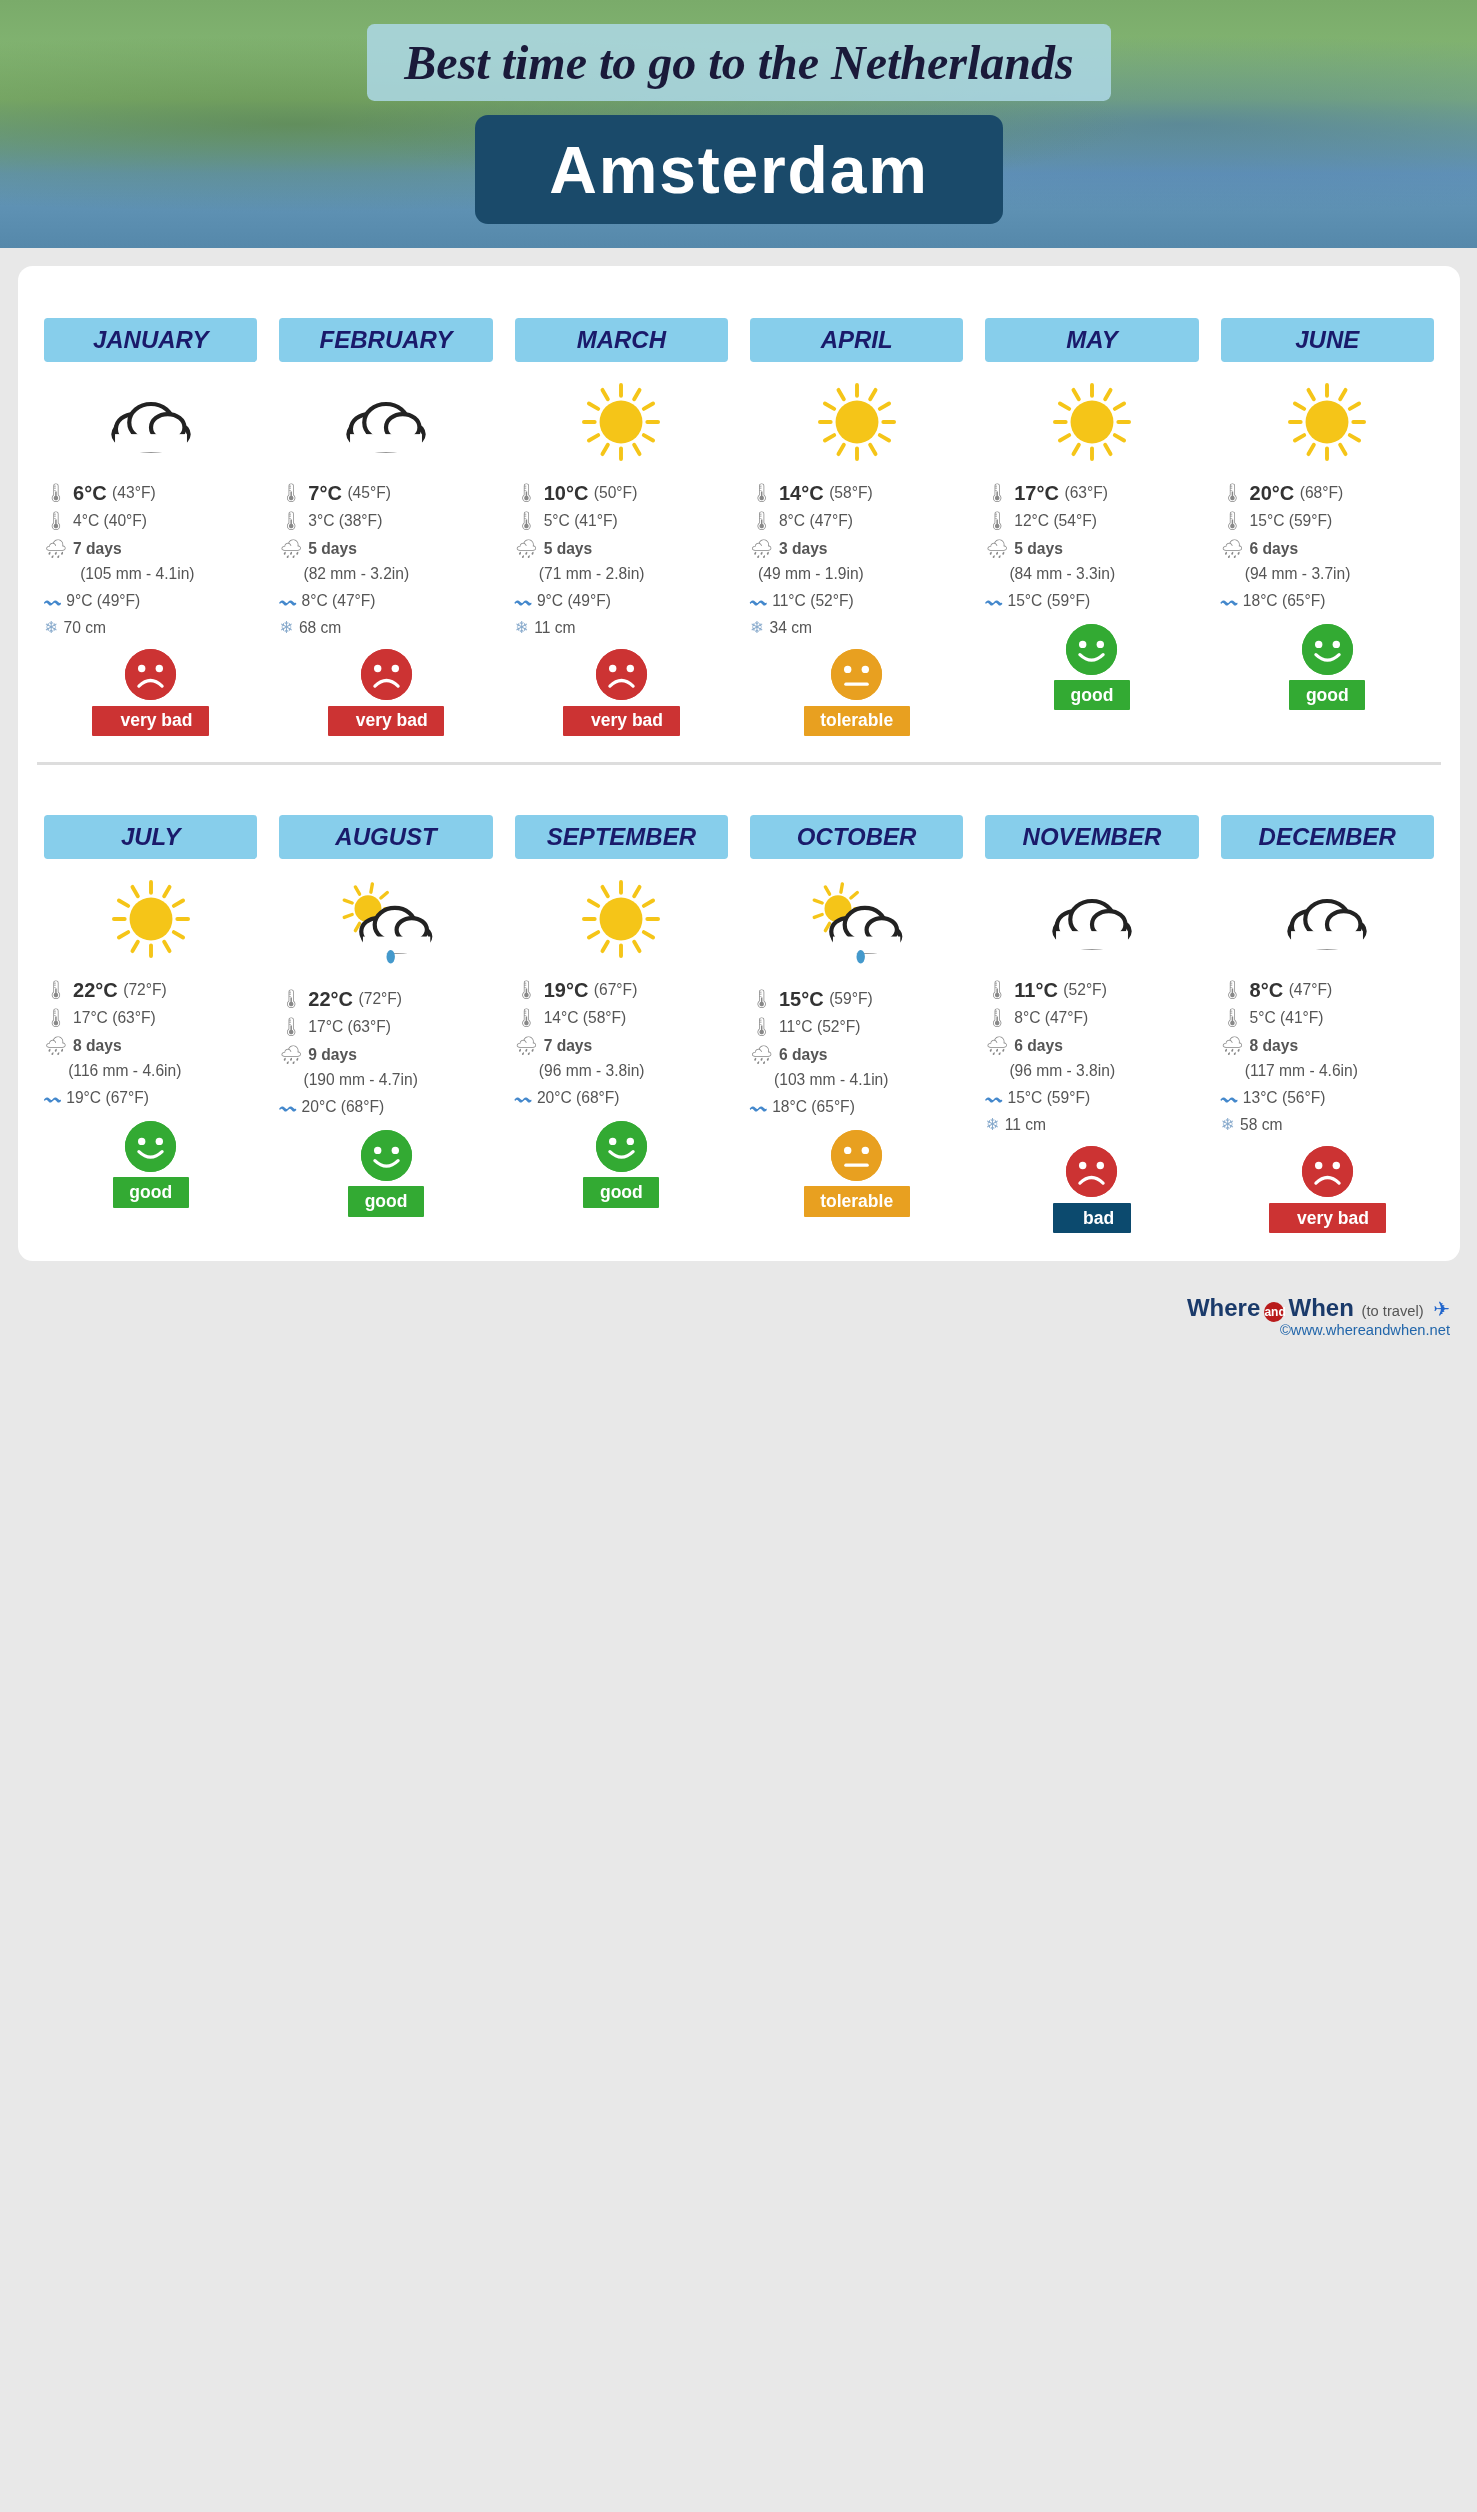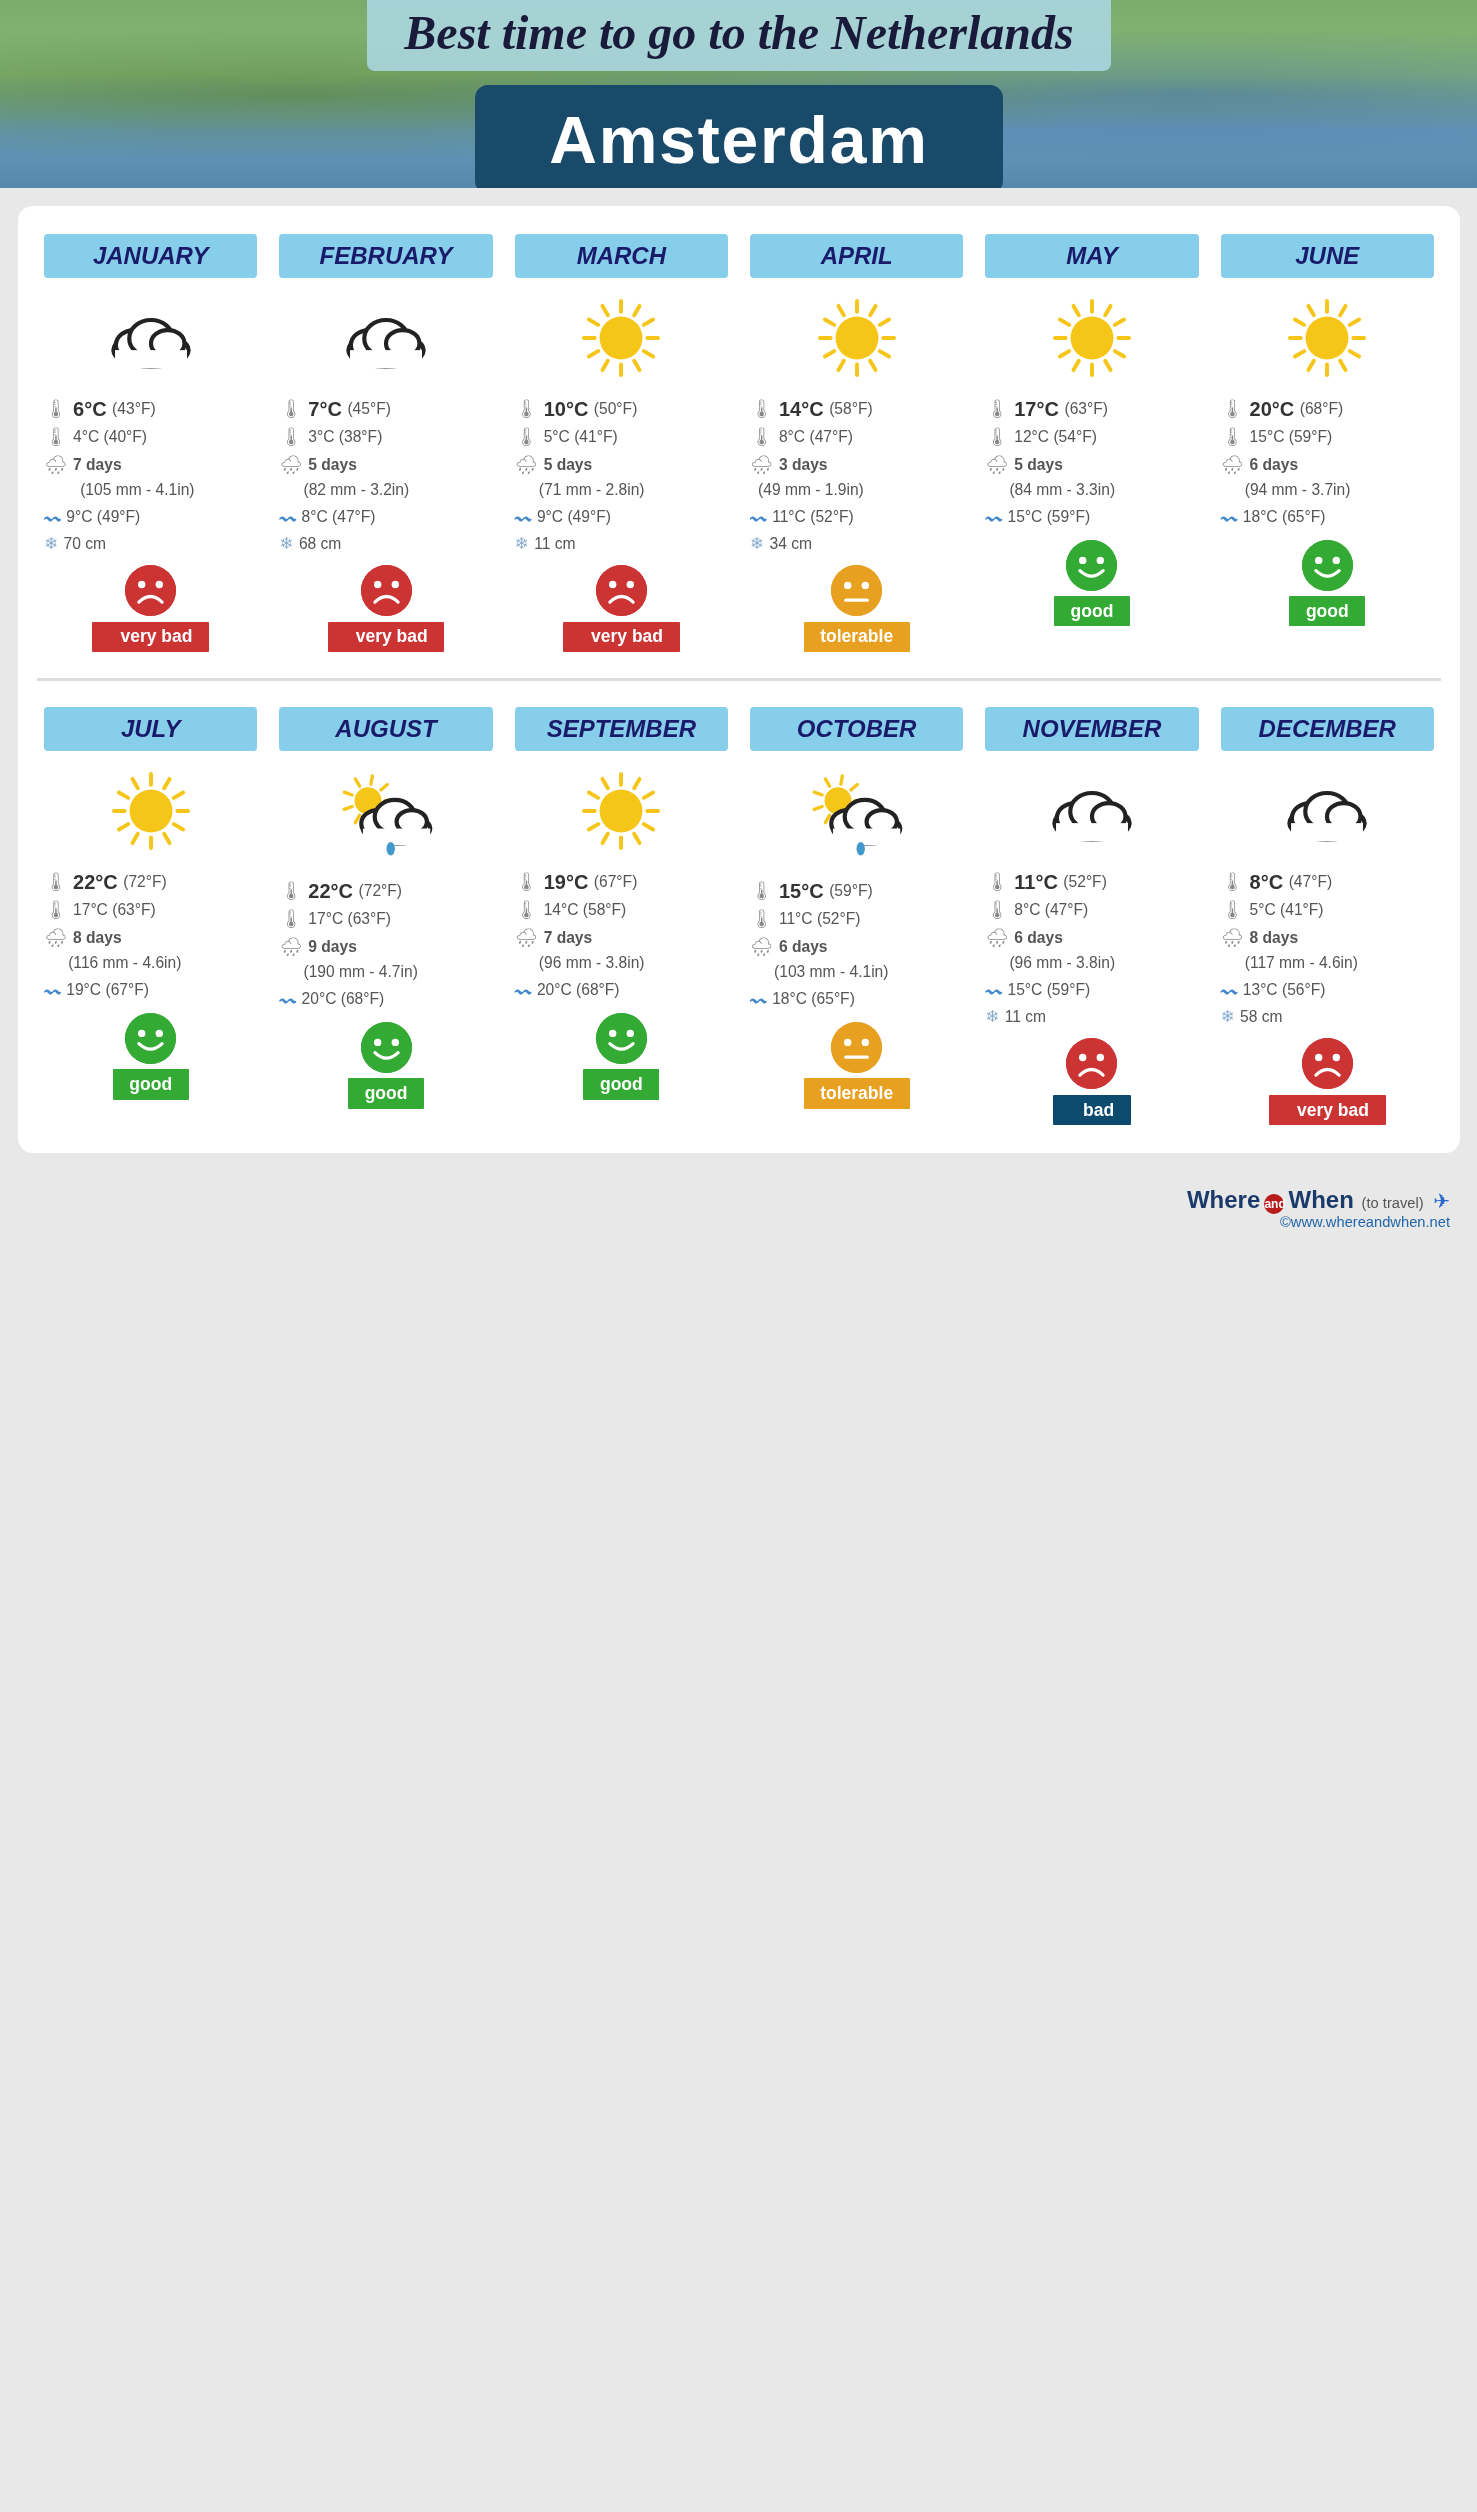--- a/index.html
+++ b/index.html
@@ -12,21 +12,21 @@
 
     .page-wrapper {
       width: 1478px;
       background: #e8e8e8;
     }
 
     
     .header {
       position: relative;
       width: 100%;
-      height: 188px;
+      height: 248px;
       background: linear-gradient(135deg, #4a8a5a 0%, #6aaa6a 30%, #88bb77 50%, #5577aa 70%, #4466aa 100%);
       overflow: hidden;
       display: flex;
       flex-direction: column;
       align-items: center;
       justify-content: center;
     }
 
     .header-bg {
       position: absolute;
@@ -99,20 +99,21 @@
       font-style: italic;
       padding: 5.5px 13px;
       border-radius: 3.7px;
       margin-bottom: 18.4px;
       text-align: center;
       width: 100%;
       display: flex;
       align-items: center;
       justify-content: center;
       min-height: 44px;
+      margin-top: 24px;
     }
 
     
     .weather-icon {
       width: 101px;
       height: 83px;
       display: flex;
       align-items: center;
       justify-content: center;
       margin-bottom: 18.4px;

